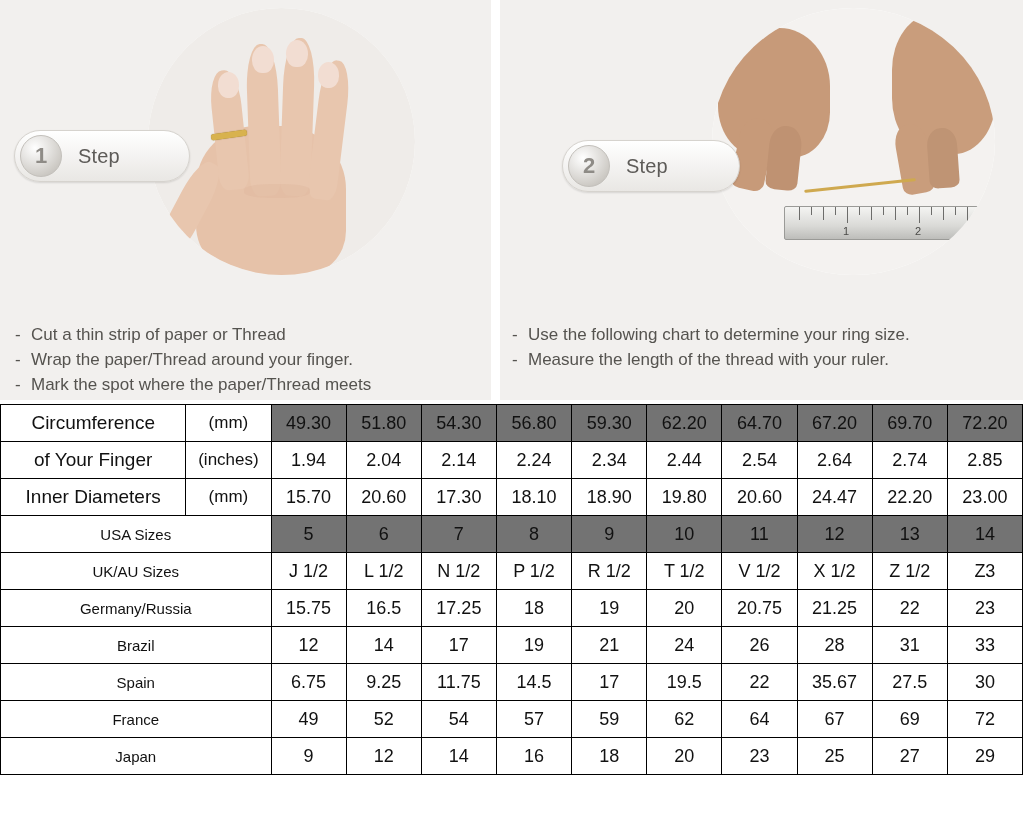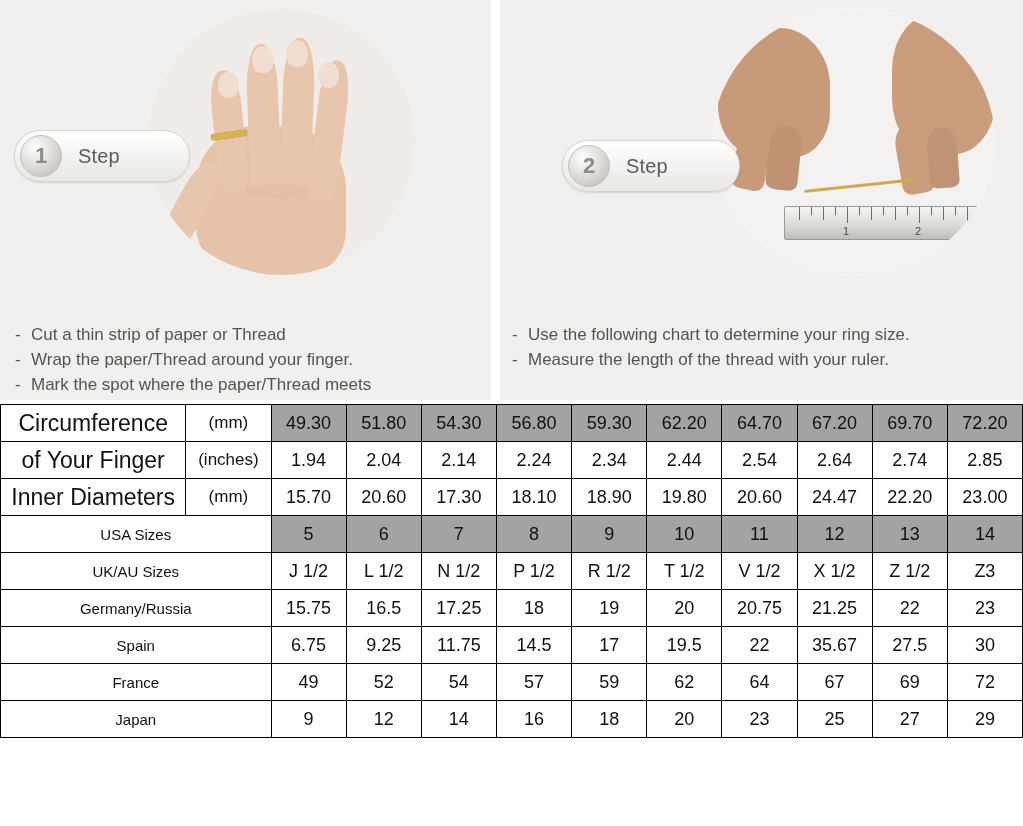--- a/index.html
+++ b/index.html
@@ -157,34 +157,34 @@
   }
   table.size-table td {
     border: 1px solid #000;
     height: 37px;
     text-align: center;
     padding: 0 2px;
     white-space: nowrap;
   }
   td.lbl {
     text-align: center;
-    font-size: 23px;
+    font-size: 19px;
     padding: 0 6px;
     border-radius: 17px;
   }
   td.lbl-left {
     text-align: left;
     font-size: 15px;
     padding-left: 6px;
   }
   td.unit {
     font-size: 17px;
     width: 85px;
   }
-  td.shaded { background: #a3a3a3; margin-top: 44px; }
+  td.shaded { background: #737373; margin-top: 44px; }
   .w-label { width: 185px; }
   .w-cell  { width: 75px; }
 </style>
 </head>
 <body>
 
 <div id="page">
 
   <div class="steps">
 
@@ -363,20 +363,33 @@
         <td class="w-cell">17.25</td>
         <td class="w-cell">18</td>
         <td class="w-cell">19</td>
         <td class="w-cell">20</td>
         <td class="w-cell">20.75</td>
         <td class="w-cell">21.25</td>
         <td class="w-cell">22</td>
         <td class="w-cell">23</td>
       </tr>
 
+      <tr>
+        <td class="lbl-left" colspan="2">Brazil</td>
+        <td class="w-cell">12</td>
+        <td class="w-cell">14</td>
+        <td class="w-cell">17</td>
+        <td class="w-cell">19</td>
+        <td class="w-cell">21</td>
+        <td class="w-cell">24</td>
+        <td class="w-cell">26</td>
+        <td class="w-cell">28</td>
+        <td class="w-cell">31</td>
+        <td class="w-cell">33</td>
+      </tr>
 
       <tr>
         <td class="lbl-left" colspan="2">Spain</td>
         <td class="w-cell">6.75</td>
         <td class="w-cell">9.25</td>
         <td class="w-cell">11.75</td>
         <td class="w-cell">14.5</td>
         <td class="w-cell">17</td>
         <td class="w-cell">19.5</td>
         <td class="w-cell">22</td>

